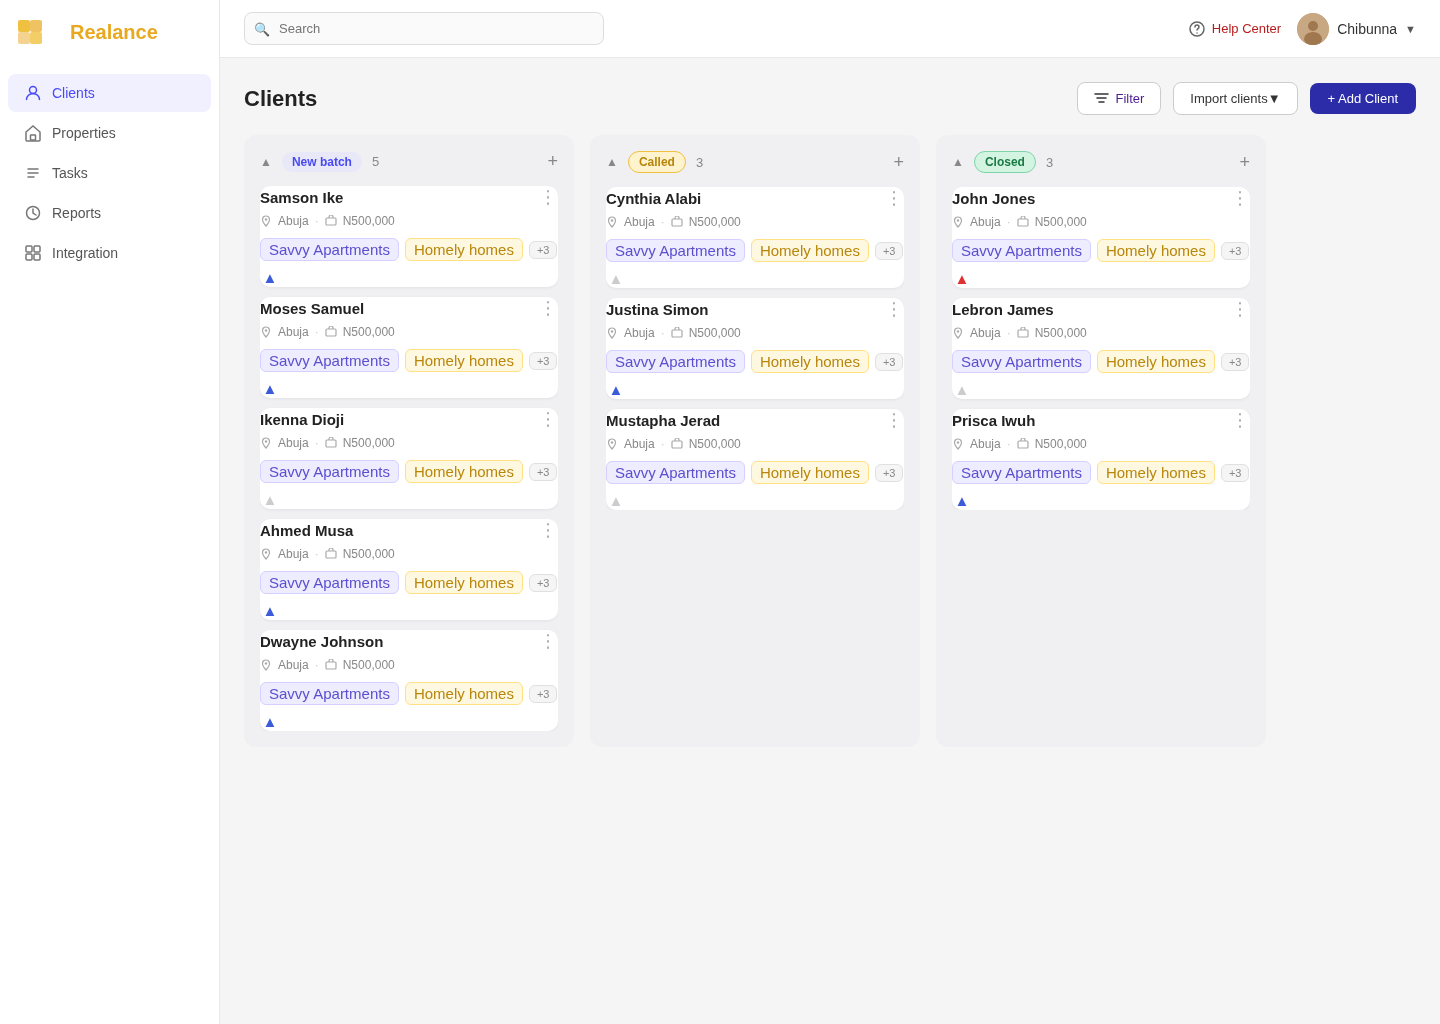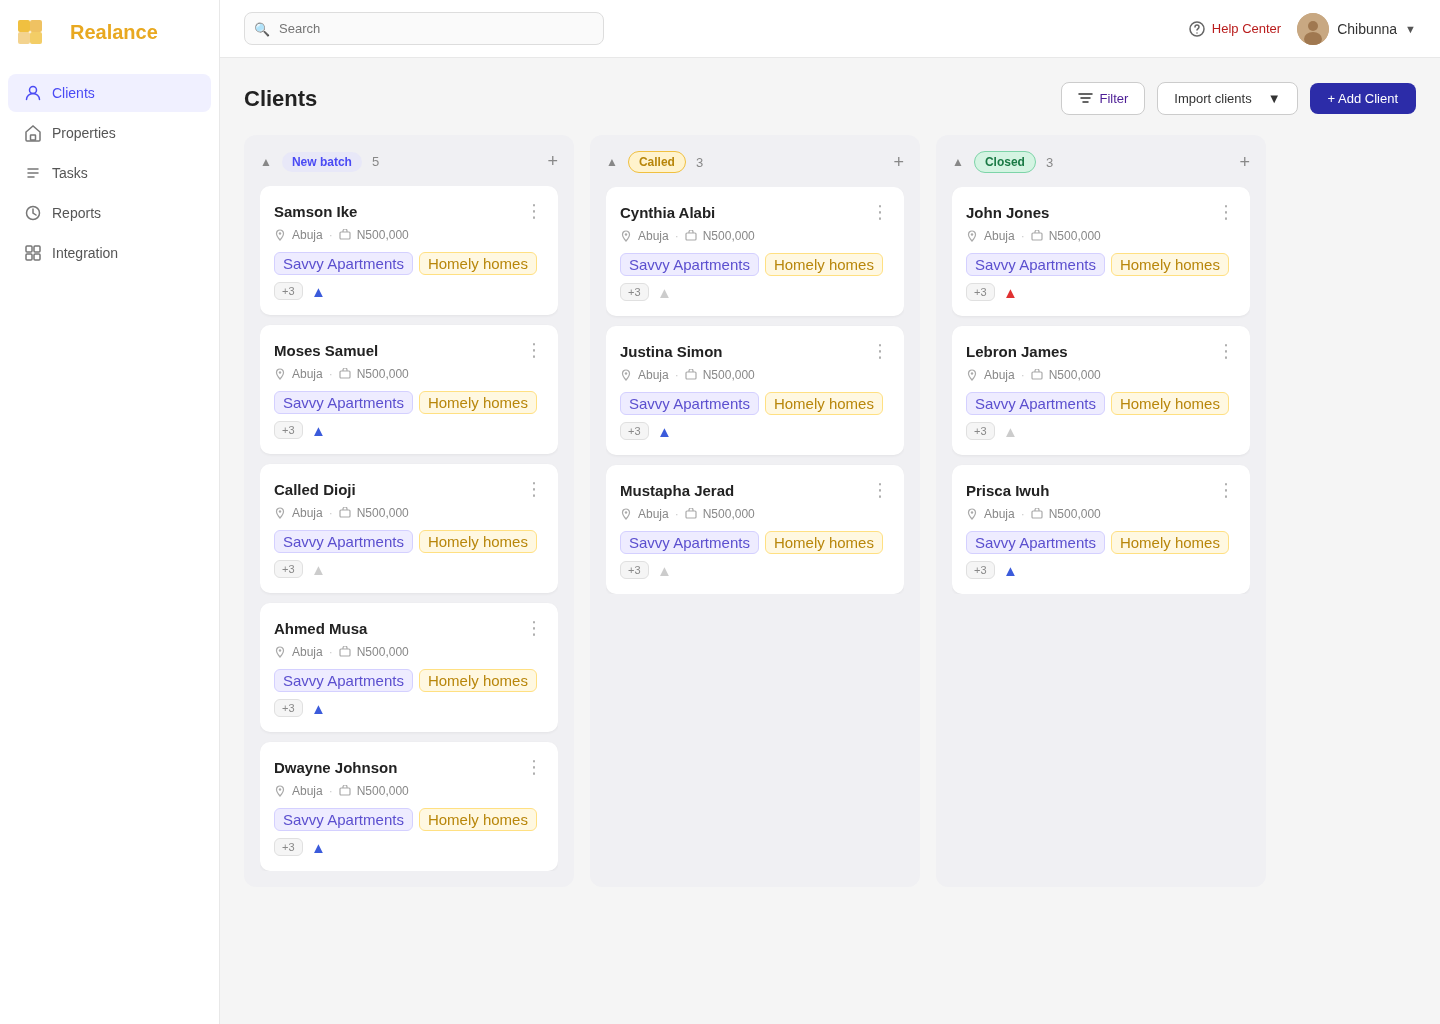--- a/index.html
+++ b/index.html
@@ -29,38 +29,38 @@
     .user-menu { display: flex; align-items: center; gap: 8px; cursor: pointer; }
     .avatar { width: 32px; height: 32px; border-radius: 50%; background: #c8a882; display: flex; align-items: center; justify-content: center; font-size: 13px; color: #fff; font-weight: 600; overflow: hidden; }
     .user-name { font-size: 14px; font-weight: 500; color: #333; }
     .chevron-down { font-size: 11px; color: #555; }
 
     
     .content { flex: 1; padding: 24px; overflow: hidden; }
     .page-header { display: flex; align-items: center; gap: 12px; margin-bottom: 20px; }
     .page-title { font-size: 22px; font-weight: 600; color: #222; flex: 1; }
     .btn-filter { display: flex; align-items: center; gap: 6px; padding: 8px 16px; border: 1px solid #ccc; border-radius: 8px; background: #fff; cursor: pointer; font-size: 13px; color: #4c1d95; font-weight: 500; }
-    .btn-import { display: flex; align-items: center; gap: 16px; padding: 8px 16px; border: 1px solid #ccc; border-radius: 8px; background: #fff; cursor: pointer; font-size: 13px; color: #333; font-weight: 500; }
+    .btn-import { display: flex; align-items: center; gap: 0; padding: 8px 16px; border: 1px solid #ccc; border-radius: 8px; background: #fff; cursor: pointer; font-size: 13px; color: #333; font-weight: 500; }
     .btn-add { display: flex; align-items: center; gap: 6px; padding: 8px 18px; border: none; border-radius: 8px; background: #2c2ca8; cursor: pointer; font-size: 13px; color: #fff; font-weight: 500; }
 
     
     .board { display: flex; gap: 16px; overflow-x: auto; flex: 1; }
     .column { width: 330px; flex-shrink: 0; background: #f0f0f3; border-radius: 12px; padding: 16px; display: flex; flex-direction: column; }
     .col-header { display: flex; align-items: center; gap: 8px; margin-bottom: 14px; }
     .col-chevron { color: #888; font-size: 12px; cursor: pointer; margin-right: 2px; }
     .col-badge { padding: 3px 10px; border-radius: 12px; font-size: 12px; font-weight: 600; }
     .badge-new { background: #e8e8f8; color: #4a4af4; }
     .badge-called { background: #fff3cd; color: #b8860b; border: 1px solid #f0c040; }
     .badge-closed { background: #d4f4e2; color: #1a7a45; border: 1px solid #7dd4a8; }
     .col-count { font-size: 13px; color: #888; margin-left: 2px; }
     .col-add { margin-left: auto; cursor: pointer; color: #888; font-size: 18px; }
     .cards { display: flex; flex-direction: column; gap: 10px; overflow-y: auto; }
 
     
-    .card { background: #fff; border-radius: 10px; padding: 14px; box-shadow: 0 1px 3px rgba(0,0,0,0.06); }
+    .card { background: #fff; border-radius: 10px; box-shadow: 0 1px 3px rgba(0,0,0,0.06); }
     .card-header { display: flex; align-items: center; justify-content: space-between; margin-bottom: 6px; }
     .card-name { font-size: 15px; font-weight: 600; color: #222; }
     .card-menu { color: #aaa; cursor: pointer; font-size: 18px; letter-spacing: 1px; }
     .card-meta { display: flex; align-items: center; gap: 6px; font-size: 12px; color: #888; margin-bottom: 10px; }
     .card-meta-dot { color: #ccc; }
     .card-tags { display: flex; align-items: center; gap: 6px; flex-wrap: wrap; }
     .tag { padding: 2px 8px; border-radius: 6px; font-size: 15px; font-weight: 500; }
     .tag-purple { background: #eeecff; color: #5b4fcf; border: 1px solid #d4d0ff; }
     .tag-yellow { background: #fff8e1; color: #b8860b; border: 1px solid #ffe082; }
     .tag-more { background: #f5f5f5; color: #888; border: 1px solid #e0e0e0; font-size: 11px; padding: 2px 7px; border-radius: 6px; }
@@ -251,21 +251,21 @@
       <div class="card-tags">
         <span class="tag tag-purple">Savvy Apartments</span>
                   <span class="tag tag-yellow">Homely homes</span>
         <span class="tag-more">+3</span>
         <span class="alert-icon alert-blue">▲</span>
       </div>
     </div>
 
     <div class="card">
       <div class="card-header">
-        <span class="card-name">Called Dioji</span>
+        <span class="card-name">Ikenna Dioji</span>
         <span class="card-menu">⋮</span>
       </div>
       <div class="card-meta">
         <svg width="12" height="12" viewBox="0 0 12 12" fill="none">
                     <path d="M6 1a3.5 3.5 0 013.5 3.5c0 2.5-3.5 6.5-3.5 6.5S2.5 7 2.5 4.5A3.5 3.5 0 016 1z" stroke="#aaa" stroke-width="1.2"></path>
                     <circle cx="6" cy="4.5" r="1.2" fill="#aaa"></circle>
                   </svg>
         <span>Abuja</span>
         <span class="card-meta-dot">·</span>
         <svg width="12" height="12" viewBox="0 0 12 12" fill="none">

